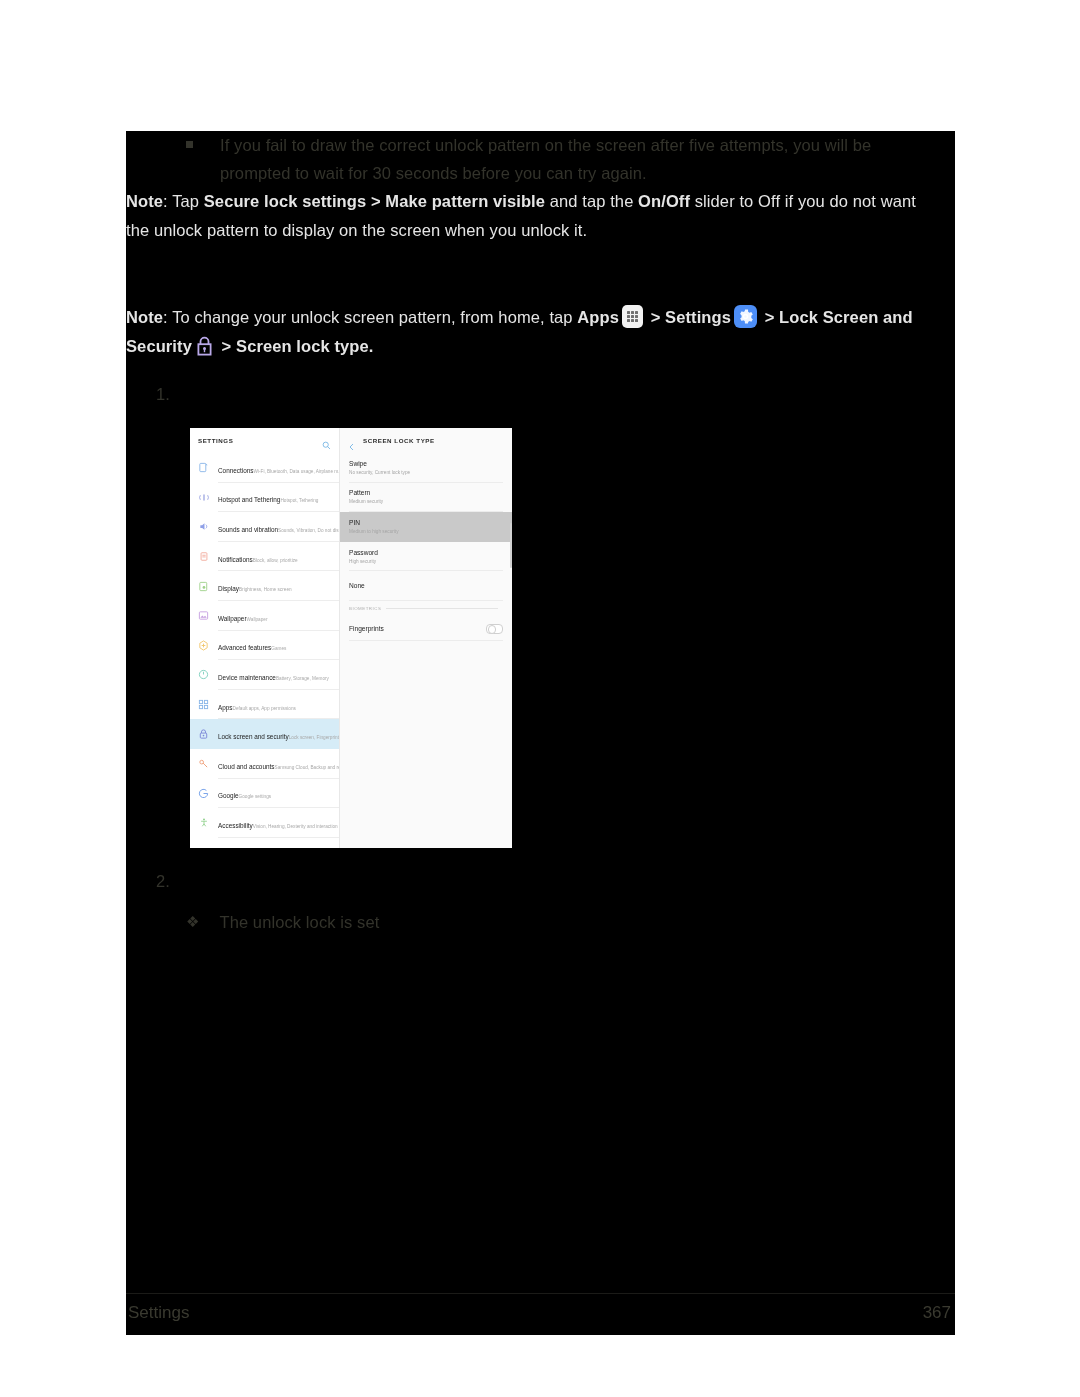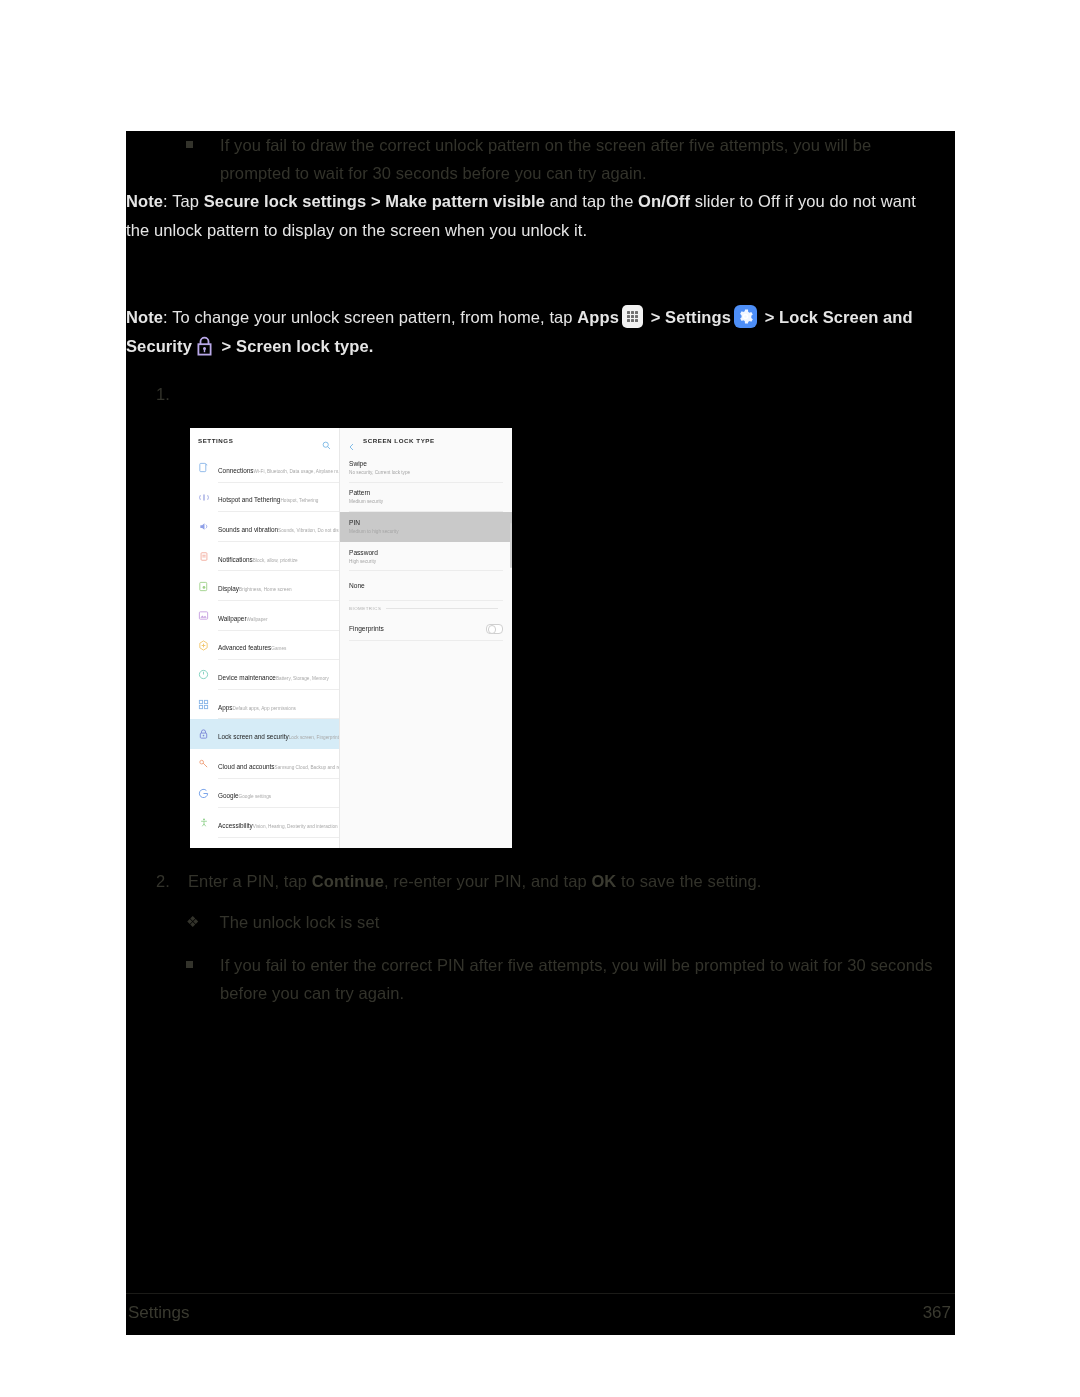--- a/index.html
+++ b/index.html
@@ -532,32 +532,27 @@
             <span class="knob"></span>
           </span>
           <span class="rule"></span>
         </div>
         <div class="scrollbar"></div>
       </div>
     </div>
 
     <div class="sq-bullet-row" style="left:30px; top:736px; width:780px;">
       <span class="num-marker">2.</span>
-      <span class="body-text"><span>Enter a PIN, tap </span><b>Continue</b><span>, re-enter your PIN, and tap </span><b>OK</b><span> to save the setting.</span></span>
     </div>
 
     <div class="sq-bullet-row" style="left:60px; top:777px; width:740px;">
       <span class="dia-bullet">❖</span>
       <span class="body-text">The unlock lock is set</span>
     </div>
 
-    <div class="sq-bullet-row" style="left:60px; top:820px; width:750px;">
-      <span class="sq-bullet"></span>
-      <span class="body-text">If you fail to enter the correct PIN after five attempts, you will be prompted to wait for 30 seconds before you can try again.</span>
-    </div>
 
     <div class="footer">
       <div class="footer-rule"></div>
       <span class="footer-label">Settings</span>
       <span class="footer-page">367</span>
     </div>
 
   </div>
 </div>
 

